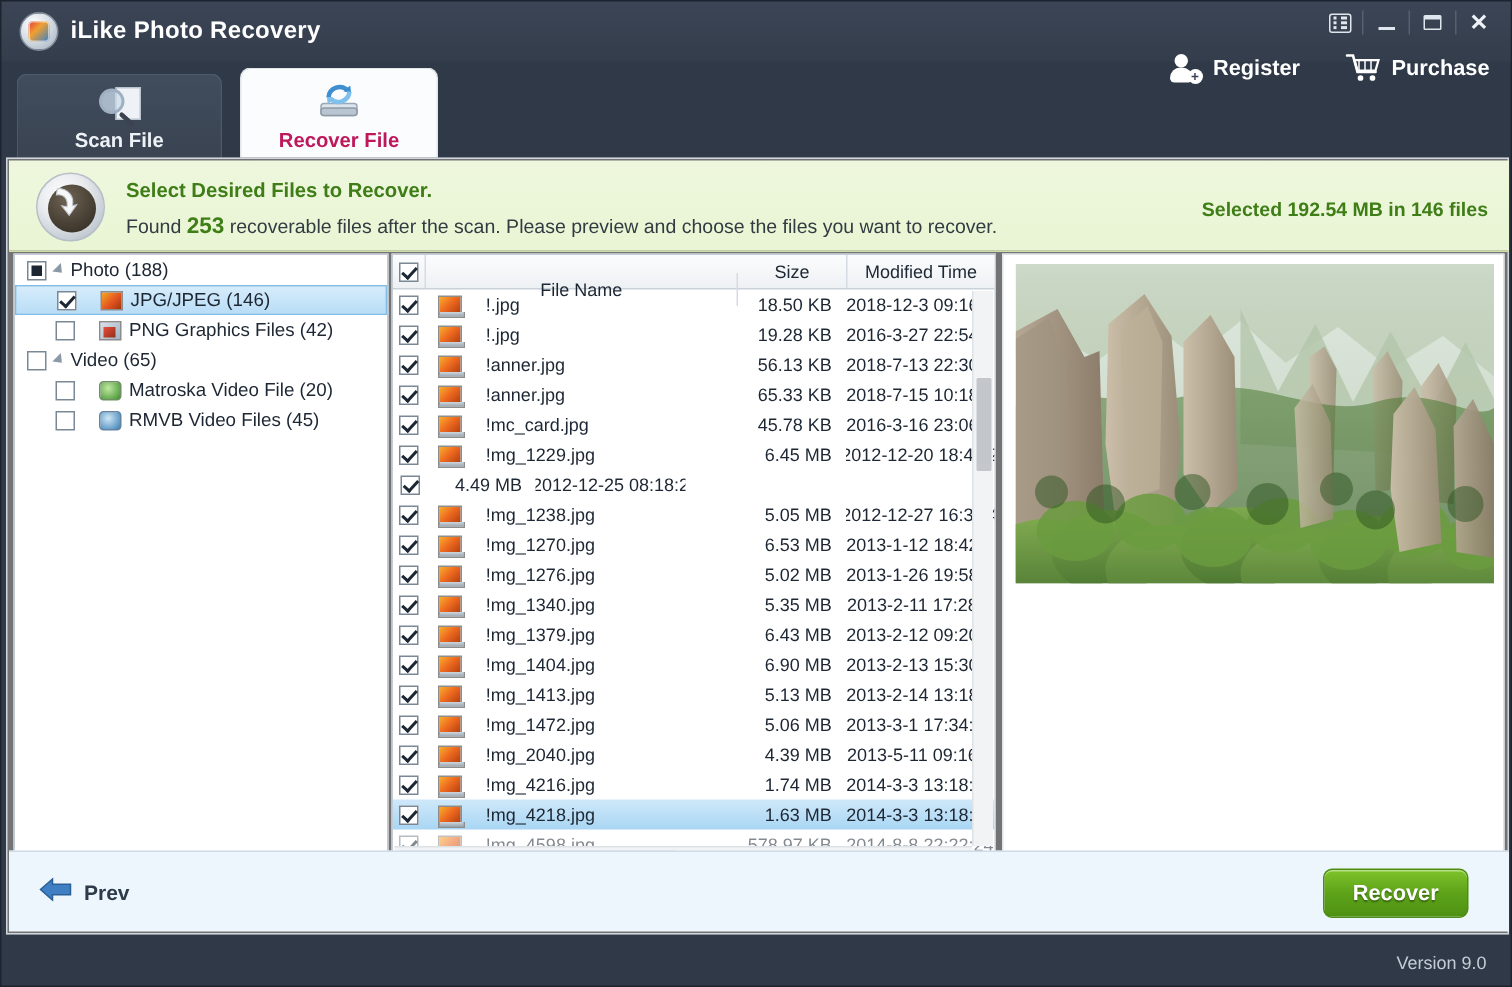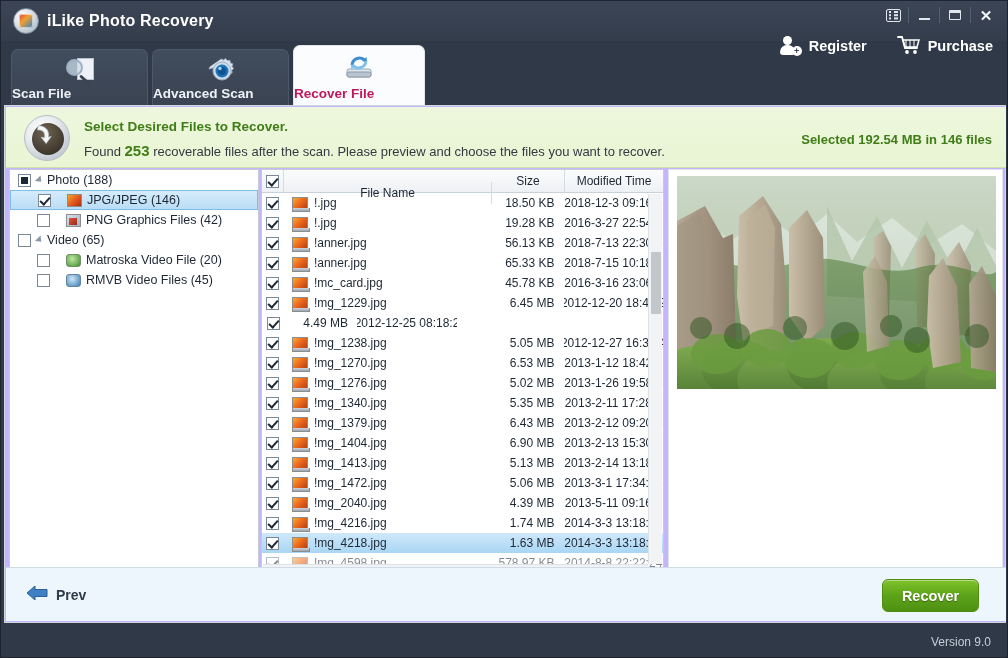--- a/index.html
+++ b/index.html
@@ -77,25 +77,25 @@
     position: absolute; right: 0; bottom: 0; width: 10px; height: 10px; border-radius: 50%;
     background: #fff; color: #3b4555; font-size: 9px; line-height: 10px; text-align: center; font-weight: bold;
     z-index: 2;
   }
   .ico-cart { position: relative; width: 24px; height: 21px; }
   .ico-cart svg { display: block; }
 
   
   .tabs { position: absolute; left: 10px; top: 44px; display: flex; align-items: flex-end; }
   .tab {
-    width: 137px; height: 58px; margin-right: 4px;
+    width: 137px; height: 58px; margin-right: 12px;
     border-radius: 7px 7px 0 0;
     background: linear-gradient(#414c5d, #394351);
     border: 1px solid #4d5869; border-bottom: none;
-    position: relative; text-align: left;
+    position: relative; text-align: center;
   }
   .tab .tab-label {
     position: absolute; bottom: 6px; left: 0; right: 0;
     font-size: 13.5px; font-weight: bold; color: #eef2f7;
   }
   .tab .tab-ico { position: absolute; left: 0; right: 0; top: 6px; height: 30px; display: flex; align-items: center; justify-content: center; }
   .tab.active {
     background: #fbfcfd; border-color: #e2e6ea;
     height: 62px; width: 132px;
   }
@@ -109,21 +109,21 @@
   .ico-scan .handle { position: absolute; left: 15px; top: 17px; width: 12px; height: 3px; background: #3b4350;
                       transform: rotate(42deg); transform-origin: left center; border-radius: 2px; }
   
   .ico-gear { position: relative; width: 28px; height: 28px; }
   
   .ico-recover { position: relative; width: 30px; height: 26px; }
 
   
   .card {
     position: absolute; left: 3px; top: 104px; width: 1002px; height: 518px;
-    background: #c4b5fd; border: 1px solid #cfd6dd;
+    background: #737373; border: 1px solid #cfd6dd;
   }
 
   
   .banner {
     position: absolute; left: 1px; top: 1px; width: 1000px; height: 61px;
     background: linear-gradient(#eef7dd, #e9f5d4);
     border-bottom: 1px solid #cfe0ab;
   }
   .banner-ico {
     position: absolute; left: 18px; top: 8px; width: 46px; height: 46px;
@@ -198,21 +198,21 @@
   }
   .hc.c-chk { width: 22px; }
   .hc.c-name { width: 208px; margin-top: 12px; }
   .hc.c-size { width: 73px; }
   .hc.c-time { width: 98px; border-right: none; }
   .lrow { display: flex; height: 20px; align-items: center; font-size: 12px; color: #1d2733; }
   .lrow.sel { background: linear-gradient(#cfe8fa, #a9d6f4); }
   .lrow.partial { opacity: .55; }
   .cell { display: flex; align-items: center; height: 100%; }
   .cell.c-chk { width: 22px; justify-content: center; }
-  .cell.c-name { width: 208px; padding-left: 8px; gap: 6px; overflow: hidden; white-space: nowrap; text-align: center; }
+  .cell.c-name { width: 208px; padding-left: 8px; gap: 16px; overflow: hidden; white-space: nowrap; text-align: center; }
   .cell.c-size { width: 73px; justify-content: flex-end; padding-right: 9px; }
   .cell.c-time { width: 100px; justify-content: center; overflow: hidden; white-space: nowrap; }
   .cb-sm { width: 13px; height: 13px; border: 1px solid #7a8794; background:#fff; position: relative; flex: 0 0 auto; }
   .cb-sm.checked::after {
     content: ""; position: absolute; left: 3px; top: 0px; width: 4px; height: 8px;
     border: solid #1b2733; border-width: 0 2px 2px 0; transform: rotate(42deg);
   }
   .thumb { width: 16px; height: 13px; flex: 0 0 auto; position: relative;
            background: linear-gradient(135deg,#f7ae2e 0%,#ef6a1f 45%,#b03d10 100%);
            border: 1px solid #8d8d8d; }
@@ -307,34 +307,20 @@
       <div class="tab-ico">
         <span class="ico-scan">
           <span class="page"></span>
             <span class="lens"></span>
             <span class="handle"></span>
         </span>
       </div>
       <div class="tab-label">Scan File</div>
     </div>
 
-    <div class="tab">
-      <div class="tab-ico">
-        <span class="ico-gear">
-          <svg width="28" height="28" viewBox="0 0 28 28">
-            <path d="M14 2 l2.4 1.1 2.2-1.5 1.6 2 2.6-.3.6 2.6 2.4 1-.8 2.5 1.6 2.1-1.9 1.8.4 2.6-2.6.7-1 2.4-2.6-.4-1.8 1.9-2.1-1.6-2.5.8-1-2.4-2.6-.6-.3-2.6-2-1.6 1.5-2.2L2 12l1.1-2.4" fill="#d8e2ec" stroke="#9fb0c2" stroke-width="1"></path>
-            <circle cx="15" cy="14" r="9" fill="#cddbe8" stroke="#9fb0c2" stroke-width="1"></circle>
-            <circle cx="15" cy="14" r="6.5" fill="#1b72b8"></circle>
-            <circle cx="15" cy="14" r="4" fill="#0e538f"></circle>
-            <circle cx="13" cy="11.5" r="1.7" fill="#9fd4f5"></circle>
-          </svg>
-        </span>
-      </div>
-      <div class="tab-label">Advanced Scan</div>
-    </div>
 
     <div class="tab active">
       <div class="tab-ico">
         <span class="ico-recover">
           <svg width="30" height="27" viewBox="0 0 30 27">
             <rect x="3" y="15" width="24" height="8" rx="2" fill="#dde5ec" stroke="#9aa7b4"></rect>
             <rect x="3" y="18" width="24" height="5" rx="2" fill="#b9c5d1" stroke="#8d9aa7"></rect>
             <path d="M8 11 a7.5 7.5 0 0 1 13-4.5" fill="none" stroke="#3f8fd0" stroke-width="3"></path>
             <path d="M22.5 3 l0.6 5 -5.2-1.1 z" fill="#3f8fd0"></path>
             <path d="M22 7 a7.5 7.5 0 0 1 -13 4.5" fill="none" stroke="#7fc0ec" stroke-width="3"></path>

